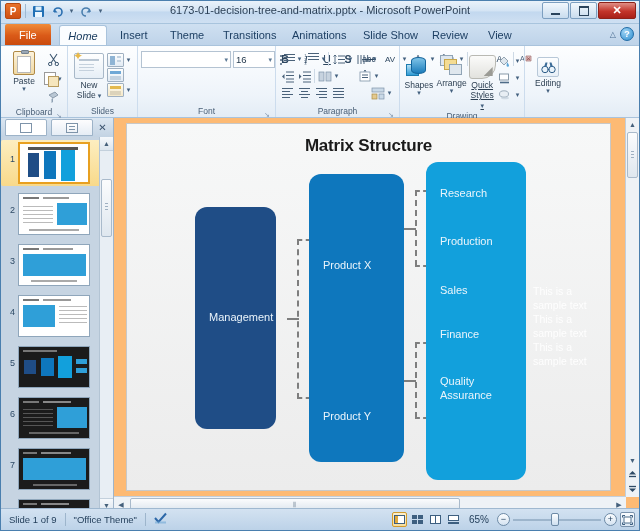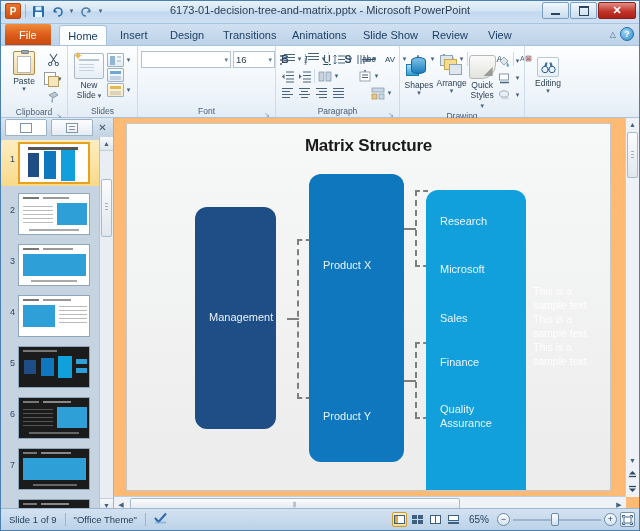--- a/index.html
+++ b/index.html
@@ -66,21 +66,21 @@
     display:flex;align-items:center;justify-content:center;
     box-sizing:border-box;cursor:default;
   }
   .tab.file{
     left:4px;top:0;height:21px;padding:0 14px;
     background:linear-gradient(#f08c3a,#da5a18 55%,#c94a0e);
     color:#fff;border-radius:2px 2px 0 0;
   }
   .tab.active{
     background:#fbfdff;border:1px solid #a9c3dc;border-bottom:none;
-    border-radius:3px 3px 0 0;color:#15385c;
+    border-radius:3px 3px 0 0;color:#15385c;font-style:italic;
   }
   .help-icons{position:absolute;right:5px;top:3px;display:flex;gap:4px;align-items:center;}
   .minribbon{font-size:8px;color:#4b6e93;}
   .helpq{
     width:14px;height:14px;border-radius:50%;
     background:radial-gradient(circle at 35% 30%,#9fd4f5,#2e8fd0);
     border:1px solid #1f6ba6;color:#fff;font-size:9px;font-weight:bold;
     display:flex;align-items:center;justify-content:center;box-sizing:border-box;
   }
 
@@ -330,21 +330,21 @@
     letter-spacing:-0.2px;
   }
   .col{
     position:absolute;border-radius:12px;box-sizing:border-box;
   }
   .col .ctext{
     position:absolute;left:14px;right:8px;color:#eaf4fb;font-size:11px;
   }
   .col-mgmt{left:68px;top:83px;width:81px;height:222px;background:#1f4d86;}
   .col-prod{left:182px;top:50px;width:95px;height:288px;background:#0e77bd;}
-  .col-dept{left:299px;top:38px;width:100px;height:318px;background:#12a0dc;margin-top:28px;}
+  .col-dept{left:299px;top:38px;width:100px;height:318px;background:#12a0dc;}
   .sample{
     position:absolute;left:406px;top:160px;width:60px;
     color:rgba(255,255,255,0.92);font-size:10.5px;line-height:14px;
   }
   .conn{position:absolute;}
   .conn i{position:absolute;display:block;box-sizing:border-box;}
   .vdash{border-left:2px dashed #7e7e7e;}
   .hdash{border-top:2px dashed #7e7e7e;}
 
   .hscroll{
@@ -462,21 +462,21 @@
           <span class="glyph"></span>
         </div>
       <div class="wbtn close">✕</div>
     </div>
   </div>
 
   <div class="tabrow">
     <div class="tab file">File</div>
     <div class="tab active" style="left:58px;width:48px;">Home</div>
     <div class="tab" style="left:110px;">Insert</div>
-    <div class="tab" style="left:160px;">Design</div>
+    <div class="tab" style="left:160px;">Theme</div>
     <div class="tab" style="left:213px;">Transitions</div>
     <div class="tab" style="left:282px;">Animations</div>
     <div class="tab" style="left:353px;">Slide Show</div>
     <div class="tab" style="left:422px;">Review</div>
     <div class="tab" style="left:478px;">View</div>
     <div class="help-icons">
       <div class="minribbon">△</div>
       <div class="helpq">?</div>
     </div>
   </div>
@@ -731,21 +731,21 @@
         </div>
         <div class="bigbtn" style="width:40px;">
           <div class="arrangeicon">
               <i class="a"></i>
               <i class="b"></i>
               <i class="c"></i>
             </div>
           <div class="lbl">Arrange</div>
           <div class="caretdn">▾</div>
         </div>
-        <div class="bigbtn" style="width:33px;">
+        <div class="bigbtn" style="width:33px;text-decoration:underline;">
           <div class="qsicon"></div>
           <div class="lbl">Quick</div>
           <div class="lbl" style="margin-top:0;"><span>Styles</span><span class="caretdn" style="display:inline;"> ▾</span></div>
         </div>
         <div class="smallcol" style="gap:2px;padding-top:1px;">
           <div class="iconrow">
             <span class="dsmall">
               <svg width="13" height="12" viewBox="0 0 13 12">
                   <path d="M2 6 L6 2 L10 6 L6 10 Z" fill="#dfe7ee" stroke="#7c8f9f" stroke-width="0.8"></path>
                   <path d="M9 7 Q11 9.5 11 10.5 A1.2 1.2 0 0 1 8.6 10.5 Q8.6 9.5 9 7 Z" fill="#5aa5d8"></path>
@@ -933,21 +933,21 @@
           <div class="ctext" style="top:104px;">Management</div>
         </div>
 
         <div class="col col-prod">
           <div class="ctext" style="top:85px;">Product X</div>
           <div class="ctext" style="top:236px;">Product Y</div>
         </div>
 
         <div class="col col-dept">
           <div class="ctext" style="top:25px;">Research</div>
-          <div class="ctext" style="top:73px;">Microsoft</div>
+          <div class="ctext" style="top:73px;">Production</div>
           <div class="ctext" style="top:122px;">Sales</div>
           <div class="ctext" style="top:166px;">Finance</div>
           <div class="ctext" style="top:213px;">Quality</div>
           <div class="ctext" style="top:227px;">Assurance</div>
         </div>
 
         <div class="sample">This is a sample text This is a sample text This is a sample text</div>
       </div>
 
       <div class="hscroll">

